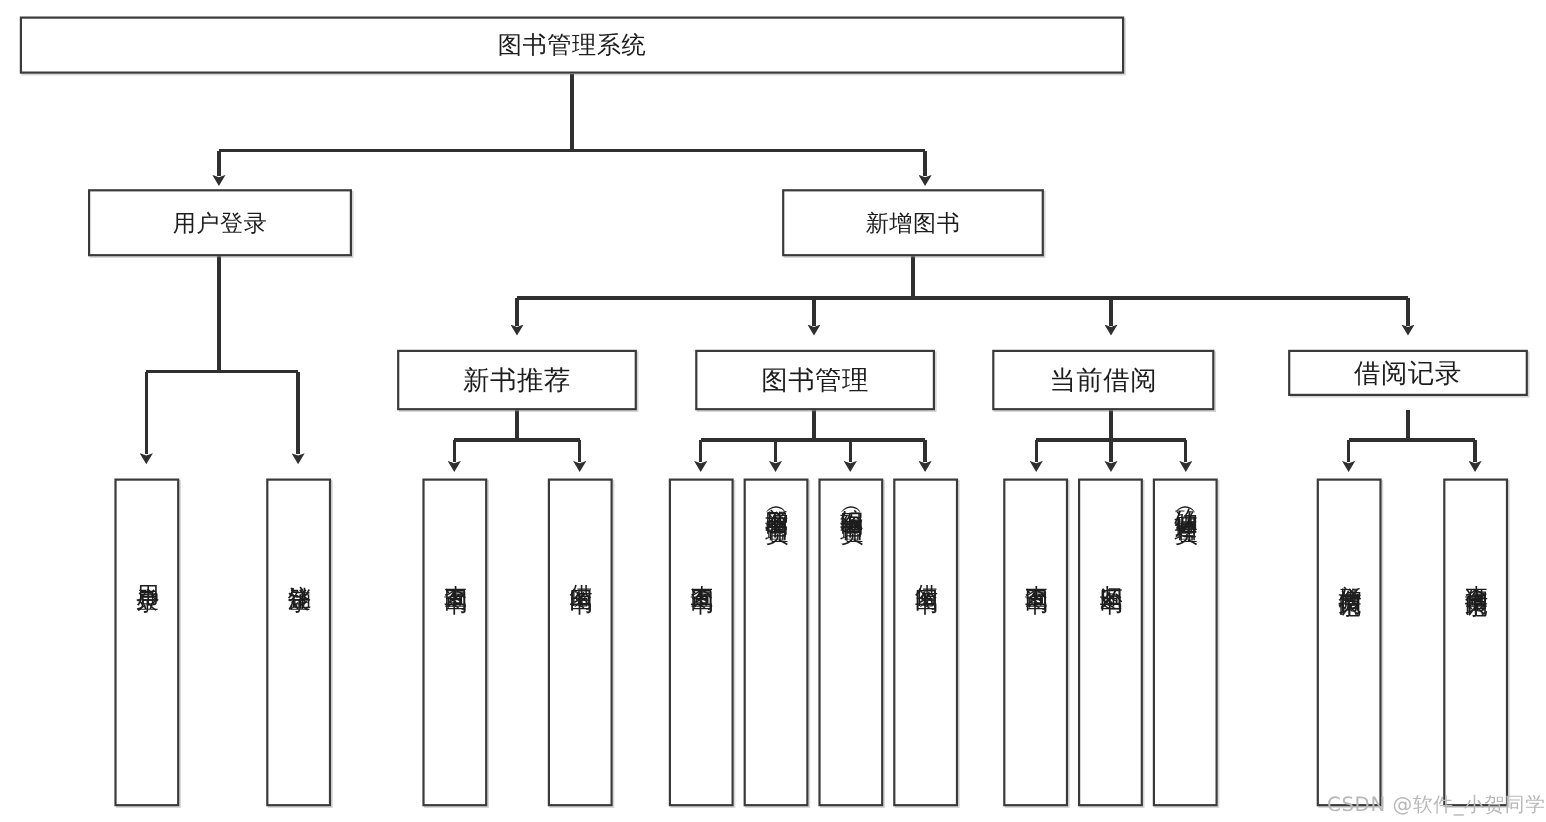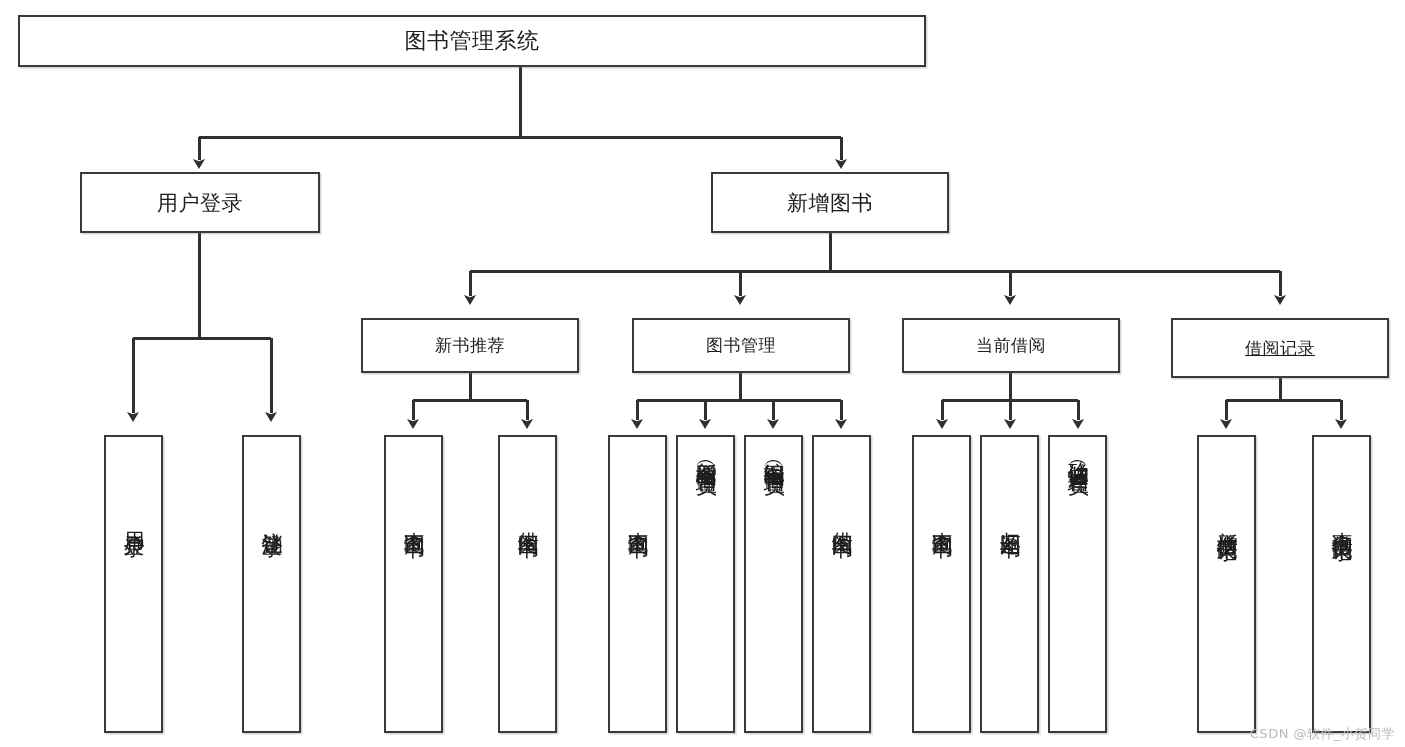--- a/index.html
+++ b/index.html
@@ -39,44 +39,44 @@
   }
   .node .label {
     display: block;
     text-align: center;
     color: #1d1d1d;
     letter-spacing: 0.5px;
     white-space: nowrap;
   }
   .node.root .label { font-size: 22px; }
   .node.lvl1 .label { font-size: 21px; }
-  .node.lvl2 .label { font-size: 17px; }
+  .node.lvl2 .label { font-size: 24px; }
 
   
   .node.leaf {
     align-items: flex-start;
     padding-top: 8px;
   }
   .node.leaf .label {
     writing-mode: vertical-rl;
     text-orientation: upright;
     font-size: 21px;
     line-height: 1.12;
     letter-spacing: 2px;
     max-height: 292px;
     white-space: normal;
   }
   .node.leaf.mid .label { padding-top: 70px; }
   .node.leaf.tall .label { padding-top: 0px; }
 
   #watermark {
     position: absolute;
-    right: 10px;
+    right: 0;
     bottom: 4px;
-    font-size: 13px;
+    font-size: 18px;
     color: #b9b9b9;
     letter-spacing: 0.5px;
     white-space: nowrap;
     user-select: none;
   }
 </style>
 </head>
 <body>
 
 <div id="canvas">
@@ -125,45 +125,45 @@
       <path d="M1078,400 L1078,420" marker-end="url(#arrow)"></path>
 
       <path d="M1280,373 L1280,400"></path>
       <path d="M1226,400 L1341,400"></path>
       <path d="M1226,400 L1226,420" marker-end="url(#arrow)"></path>
       <path d="M1341,400 L1341,420" marker-end="url(#arrow)"></path>
 
     </g>
   </svg>
 
-  <div class="node root" style="left:18px; top:15px; width:908px; height:52px;">
+  <div class="node root" style="left:18px; top:15px; width:1004px; height:52px;">
     <span class="label">图书管理系统</span>
   </div>
 
   <div class="node lvl1" style="left:80px; top:172px; width:240px; height:61px;">
     <span class="label">用户登录</span>
   </div>
 
   <div class="node lvl1" style="left:711px; top:172px; width:238px; height:61px;">
     <span class="label">新增图书</span>
   </div>
 
   <div class="node lvl2" style="left:361px; top:318px; width:218px; height:55px;">
     <span class="label">新书推荐</span>
   </div>
 
   <div class="node lvl2" style="left:632px; top:318px; width:218px; height:55px;">
     <span class="label">图书管理</span>
   </div>
 
-  <div class="node lvl2" style="left:902px; top:318px; width:218px; height:55px;">
+  <div class="node lvl2" style="left:902px; top:318px; width:202px; height:55px;">
     <span class="label">当前借阅</span>
   </div>
 
-  <div class="node lvl2" style="left:1171px; top:318px; width:218px; height:60px;text-decoration:underline;">
+  <div class="node lvl2" style="left:1171px; top:318px; width:218px; height:42px;">
     <span class="label">借阅记录</span>
   </div>
 
   <div class="node leaf mid" style="left:104px; top:435px; width:59px; height:298px;">
     <span class="label">用户登录</span>
   </div>
 
   <div class="node leaf mid" style="left:242px; top:435px; width:59px; height:298px;">
     <span class="label">注销登录</span>
   </div>

